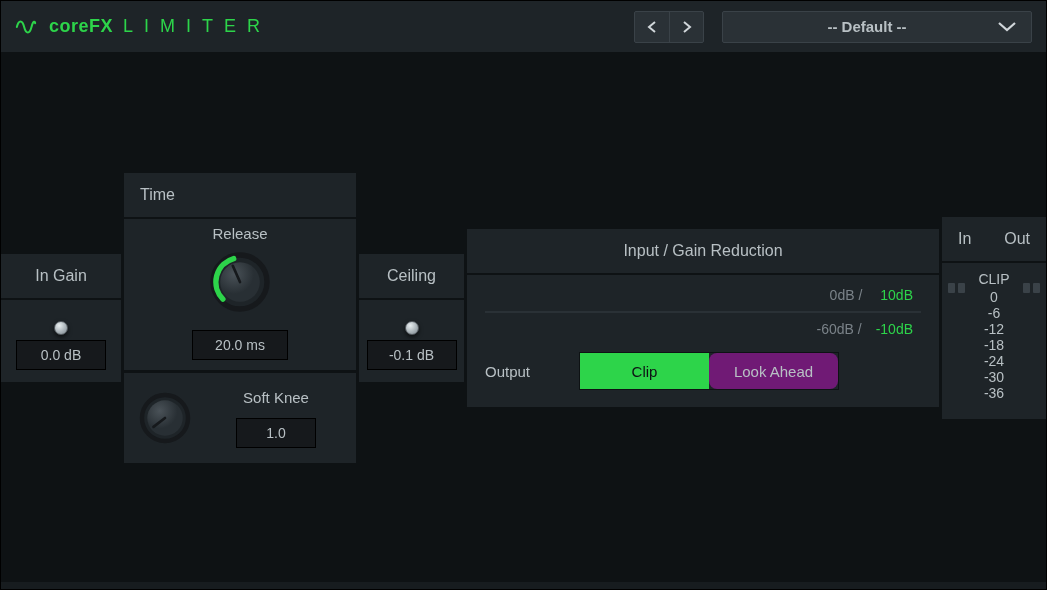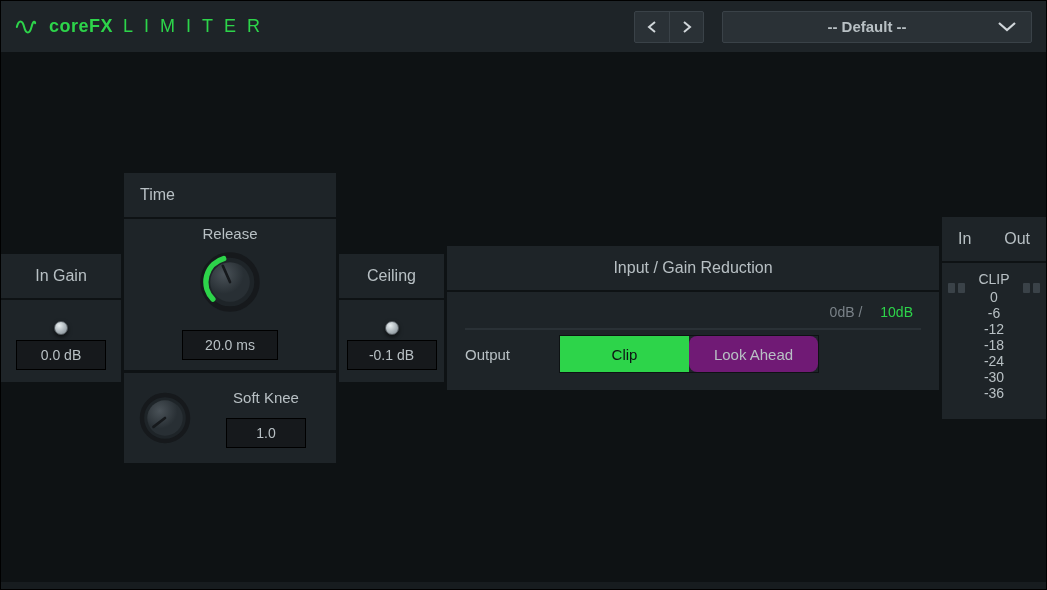--- a/index.html
+++ b/index.html
@@ -69,21 +69,21 @@
     display:flex;
     gap:3px;
     background: var(--border);
     align-items: center;
   }
   .col {
     background: var(--bg);
     display:flex; flex-direction:column;
   }
   .col-ingain { width: 120px;}
-  .col-time   { width: 212px;}
+  .col-time   { width: 232px;}
   .col-ceiling{ width: 105px;}
   .col-viz    { flex:1;}
   .col-meters { width: 104px;}
   .section-title {
     height: 46px; display:flex; align-items:center; justify-content:center;
     font-size: 16px; color: var(--text);
     border-bottom: 2px solid var(--border);
   }
   .col-meters .section-title { justify-content: space-between; padding: 0 16px;}
   
@@ -338,20 +338,24 @@
             </text>
             <text font-size="11" fill="#fff" font-weight="bold" letter-spacing="1">
               <textPath href="#wmArc2" startOffset="50%" text-anchor="middle">Ahadesign.eu</textPath>
             </text>
             <circle cx="55" cy="55" r="20" fill="#6b7a85"></circle>
             <ellipse cx="55" cy="55" rx="18" ry="8" fill="none" stroke="#d6e0e6" stroke-width="1.3"></ellipse>
             <ellipse cx="55" cy="55" rx="8" ry="18" fill="none" stroke="#d6e0e6" stroke-width="1.3"></ellipse>
           </svg>
         </div>
       </div>
+      <div class="viz-scale-bot">
+        <span class="input-scale">-60dB /</span>
+        <span class="gr-scale">-10dB</span>
+      </div>
       <div class="output-row">
         <div class="output-label">Output</div>
         <div class="toggle-group">
           <div class="toggle-btn active">Clip</div>
           <div class="toggle-btn inactive">Look Ahead</div>
         </div>
       </div>
     </div>
   </div>
 

